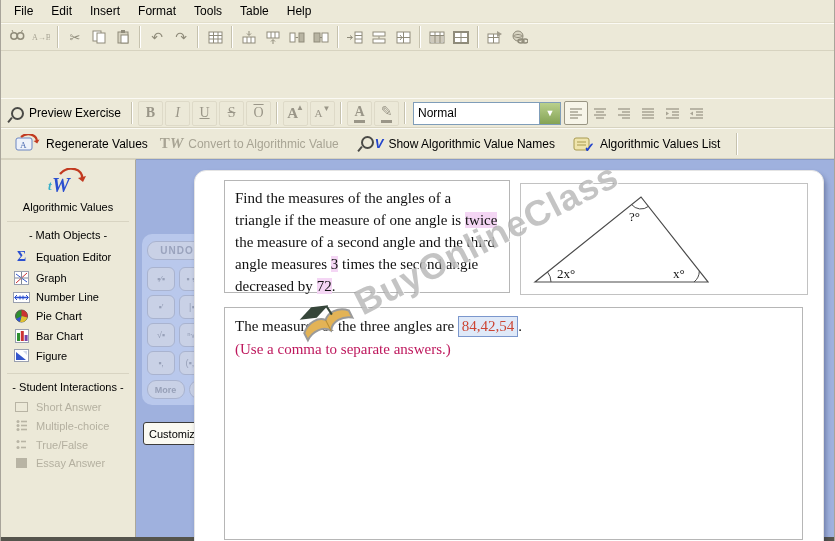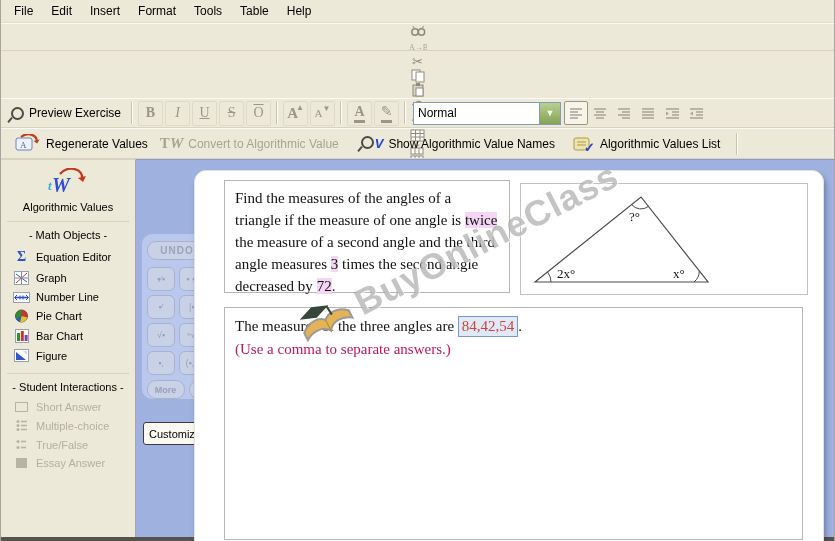--- a/index.html
+++ b/index.html
@@ -5,21 +5,21 @@
   html,body{margin:0;padding:0;}
   body{width:835px;height:541px;font-family:"Liberation Sans",sans-serif;overflow:hidden;}
   .window{position:relative;width:835px;height:541px;background:#ece9d8;box-sizing:border-box;
           border-left:1px solid #a8a49a;border-right:1px solid #a8a49a;display:flex;flex-direction:column;}
   
   .menubar{height:22px;display:flex;align-items:center;padding-left:4px;font-size:12px;color:#000;
            border-bottom:1px solid #e2deca;}
   .mi{padding:3px 9px;cursor:default;}
   
   .tb{display:flex;align-items:center;padding:2px 4px;border-top:1px solid #fbfaf4;border-bottom:1px solid #d7d3c0;}
-  .tb1{height:28px;box-sizing:border-box;flex-direction:column;}
+  .tb1{height:28px;box-sizing:border-box;}
   .tb2{height:30px;box-sizing:border-box;margin-top:47px;}
   .tb3{height:31px;box-sizing:border-box;}
   .sep{width:1px;height:22px;background:#c6c2ae;border-right:1px solid #fff;margin:0 4px;}
   .tbtn{min-width:24px;height:24px;display:flex;align-items:center;justify-content:center;
         border-radius:2px;color:#8f8b7a;box-sizing:border-box;}
   .tbtn svg{display:block;}
   .glyph{font-family:"Liberation Serif",serif;font-size:14px;color:#9a9688;}
   .mag{display:inline-block;width:9px;height:9px;border:2px solid #4a4a46;border-radius:50%;position:relative;}
   .mag:after{content:"";position:absolute;width:2px;height:6px;background:#4a4a46;left:-4px;top:8px;transform:rotate(40deg);}
   .lblbtn{display:flex;align-items:center;gap:5px;font-size:12px;color:#000;padding:2px 6px;}
@@ -37,21 +37,21 @@
   .sb-head{text-align:center;}
   .sb-title{text-align:center;margin-top:3px;font-size:11px;}
   .sb-sec{text-align:center;margin:7px 0 5px;font-size:11px;}
   .sb-hr{height:1px;background:#d8d4c2;margin:8px 6px 0;}
   .sb-item{display:flex;align-items:center;gap:6px;padding:3px 0 3px 12px;cursor:default;}
   .sb-item .ic{width:17px;display:flex;justify-content:center;}
   .sb-item.disabled{color:#b4b0a0;}
   .sigma{color:#2b4fd0;font-weight:bold;font-size:14px;font-family:"Liberation Serif",serif;}
   .main{flex:1;position:relative;background:#9fb1de;border-top:1px solid #8b9cc6;}
   
-  .palette{position:absolute;left:6px;top:74px;width:70px;background:#b9c8ec;border-radius:10px;padding:7px 4px 0;box-sizing:border-box;}
+  .palette{position:absolute;left:6px;top:74px;width:70px;background:#b9c8ec;border-radius:10px;padding:7px 4px 6px;box-sizing:border-box;}
   .undo{width:58px;height:17px;margin:0 auto 7px;background:#c9d1e6;border:1px solid #a9b3cf;border-radius:9px;
         font-size:10px;font-weight:bold;color:#9aa3bd;display:flex;align-items:center;justify-content:center;letter-spacing:1px;}
   .pgrid{display:grid;grid-template-columns:28px 28px;gap:4px;justify-content:center;}
   .pbtn{height:22px;background:#c9d1e6;border:1px solid #a9b3cf;border-radius:6px;color:#97a0b8;
         font-size:9px;display:flex;align-items:center;justify-content:center;white-space:nowrap;overflow:hidden;}
   .prow{display:flex;gap:4px;justify-content:center;margin-top:5px;}
   .more{width:36px;height:17px;border-radius:9px;background:#c9d1e6;border:1px solid #a9b3cf;color:#97a0b8;
         font-size:9px;font-weight:bold;display:flex;align-items:center;justify-content:center;}
   .qmark{width:17px;height:17px;border-radius:50%;background:#c9d1e6;border:1px solid #a9b3cf;color:#97a0b8;
         font-size:10px;font-weight:bold;display:flex;align-items:center;justify-content:center;}

